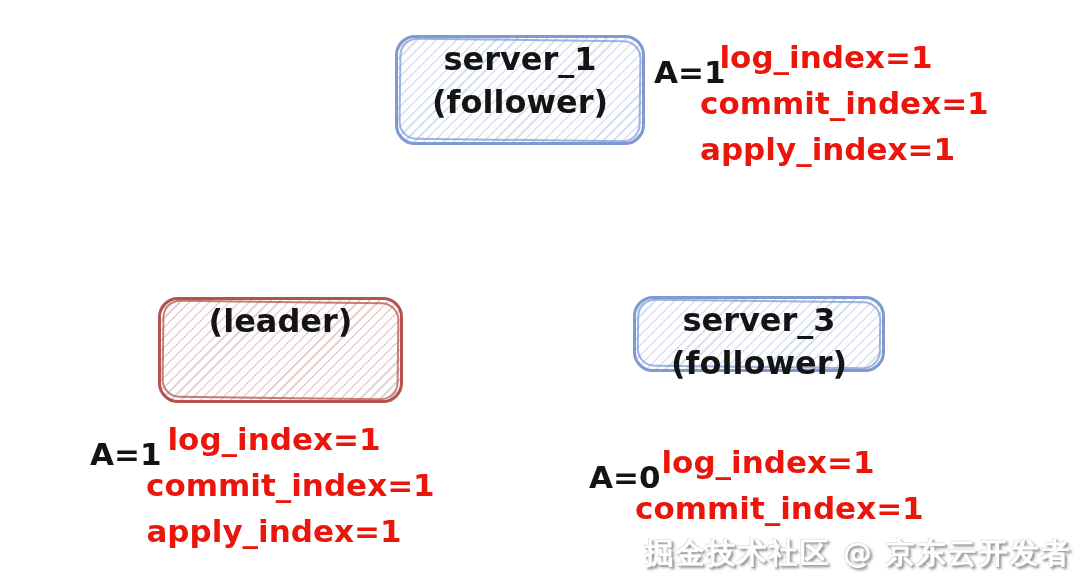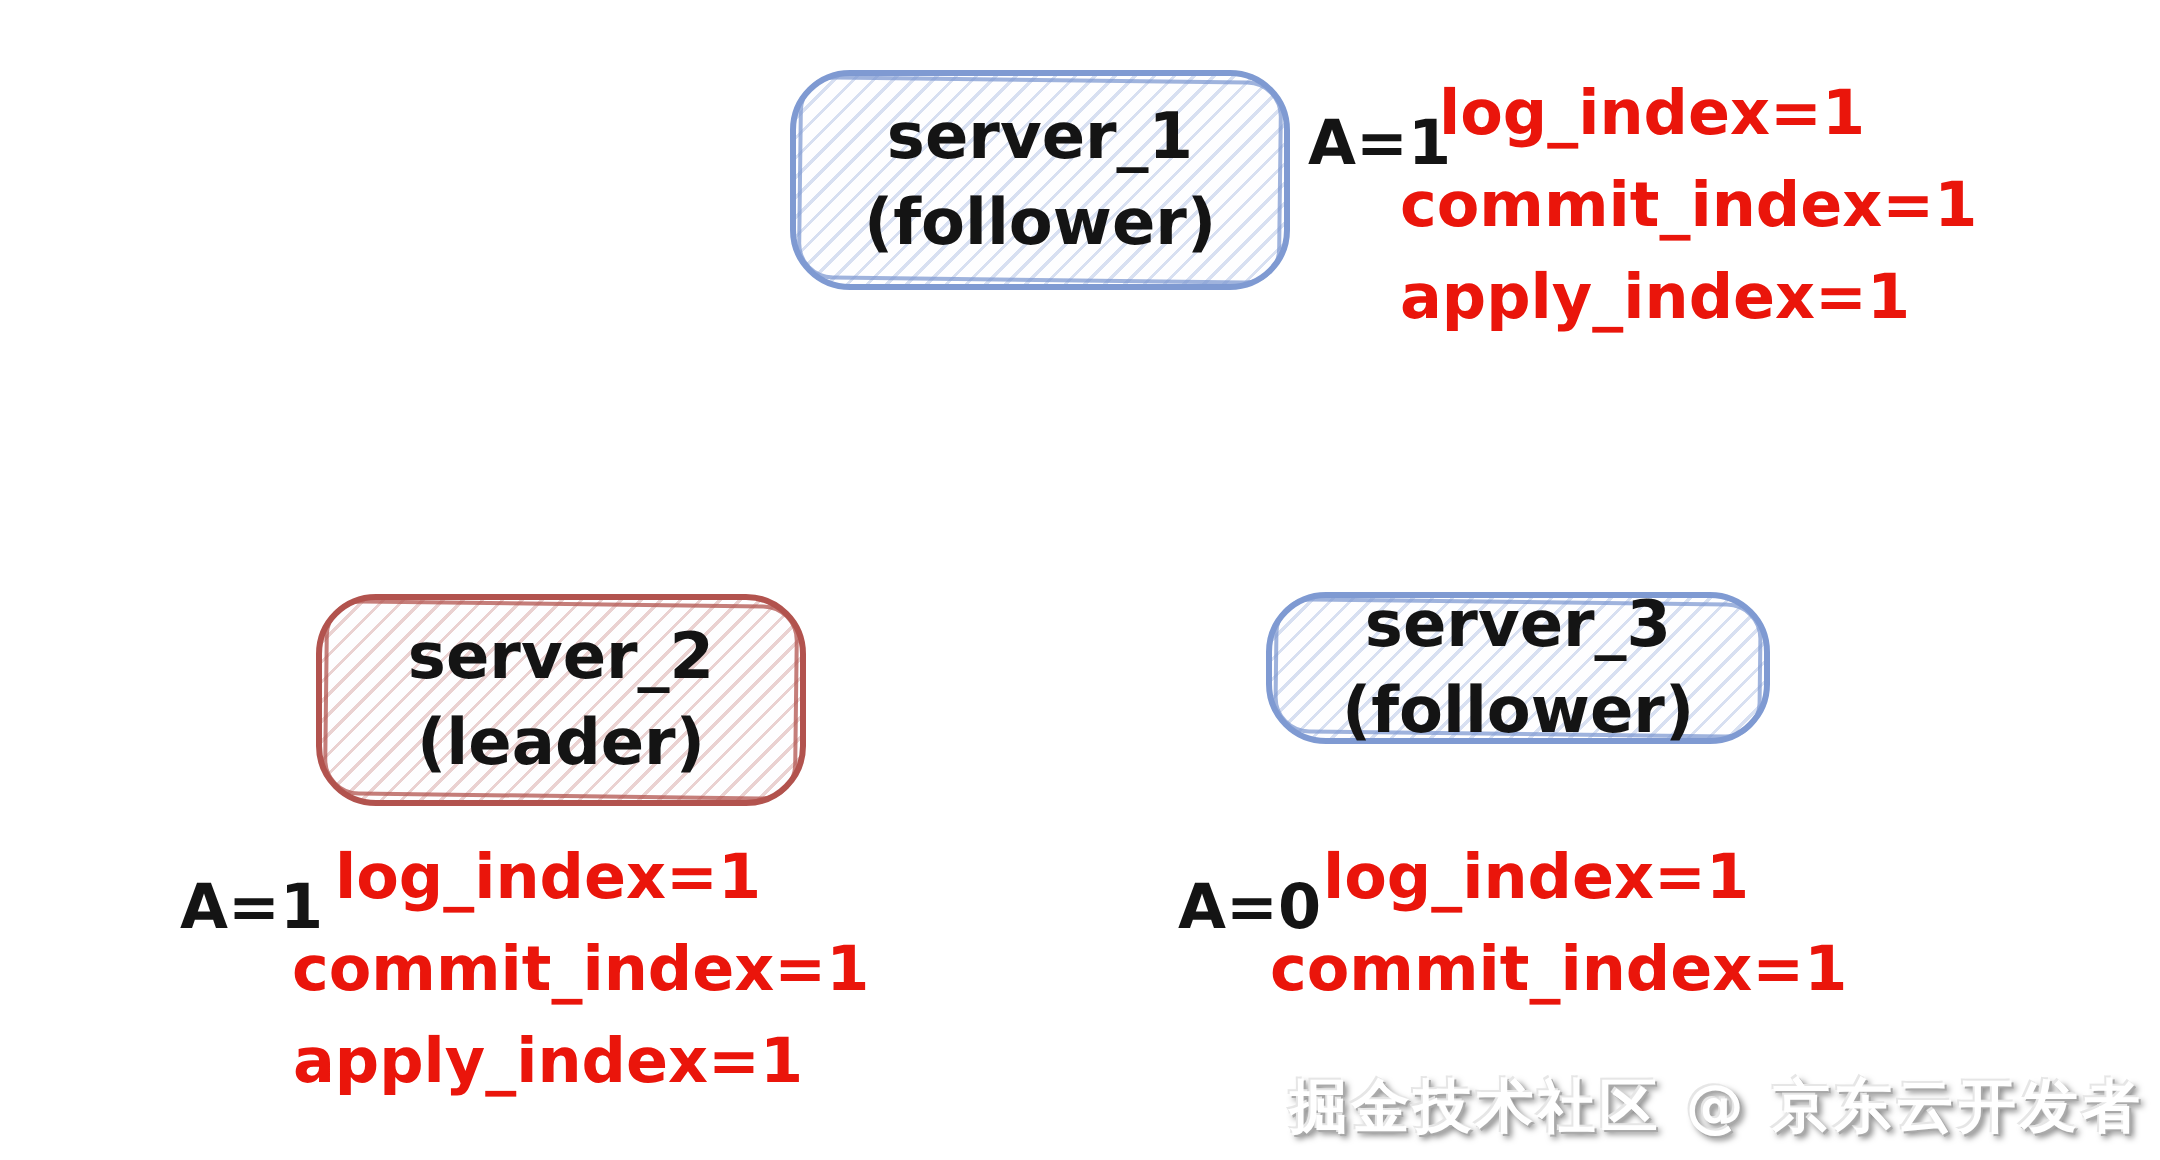--- a/index.html
+++ b/index.html
@@ -10,26 +10,25 @@
     background: #ffffff;
     overflow: hidden;
     font-family: "DejaVu Sans", "Liberation Sans", sans-serif;
   }
 
   
   .sketch-box {
     position: absolute;
     box-sizing: border-box;
     border: 3px solid var(--bc);
-    border-radius: 30px;
+    border-radius: 20px;
     background-color: #fefeff;
     display: flex;
     flex-direction: column;
     align-items: center;
-    justify-content: center;
     text-align: center;
   }
   .sketch-box::before {            
     content: "";
     position: absolute;
     inset: 1px;
     border: 2px solid var(--bc);
     border-radius: 18px;
     transform: rotate(0.7deg);
     opacity: 0.75;
@@ -97,37 +96,36 @@
   <div class="stats" style="left:700px; top:34px; width:252px; --aleft:-46px;">
     <div>
       <span class="a-label">A=1</span>
       <span>log_index=1</span>
     </div>
     <div>commit_index=1</div>
     <div>apply_index=1</div>
   </div>
 
   <div class="sketch-box box-red" style="left:158px; top:297px; width:245px; height:106px;">
-    <div class="box-title">server_2</div>
     <div class="box-role">(leader)</div>
   </div>
   <div class="stats" style="left:146px; top:416px; width:256px; --aleft:-56px;">
     <div>
       <span class="a-label">A=1</span>
       <span>log_index=1</span>
     </div>
     <div>commit_index=1</div>
     <div>apply_index=1</div>
   </div>
 
   <div class="sketch-box box-blue" style="left:633px; top:296px; width:252px; height:76px;">
     <div class="box-title">server_3</div>
     <div class="box-role">(follower)</div>
   </div>
-  <div class="stats" style="left:635px; top:416px; width:266px;text-align:center; --aleft:-46px;">
+  <div class="stats" style="left:635px; top:439px; width:266px;text-align:center; --aleft:-46px;">
     <div>
       <span class="a-label">A=0</span>
       <span>log_index=1</span>
     </div>
     <div>commit_index=1</div>
   </div>
 
   <div class="watermark">掘金技术社区 @ 京东云开发者</div>
 
 </div>

